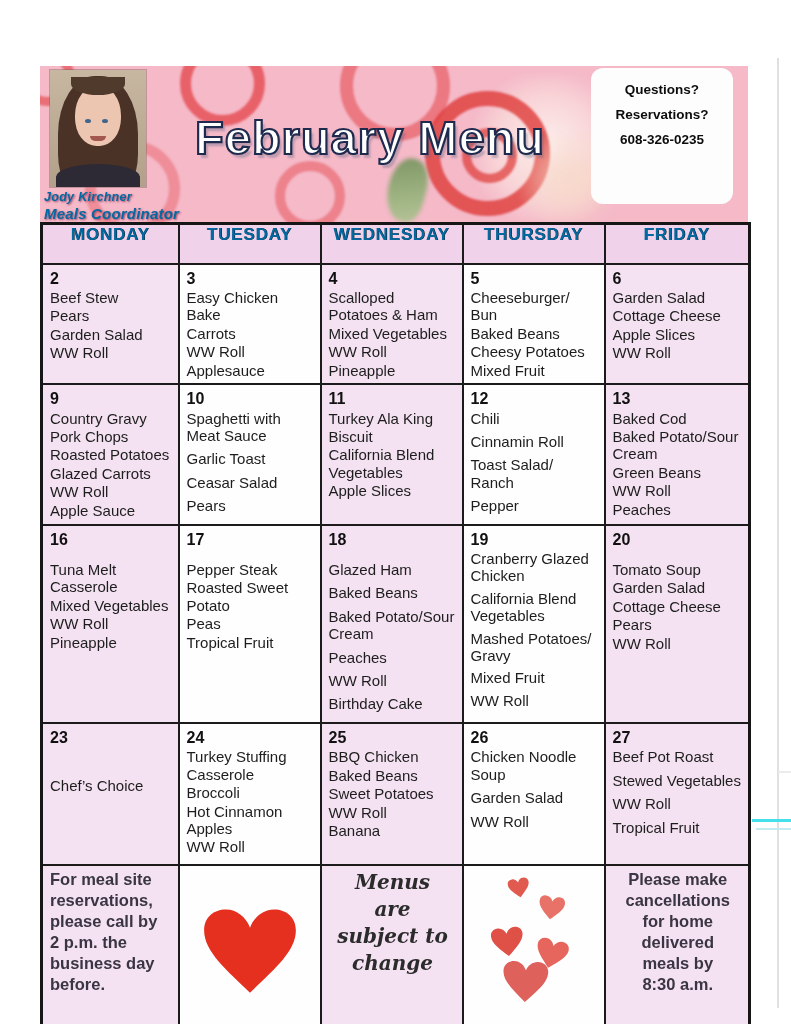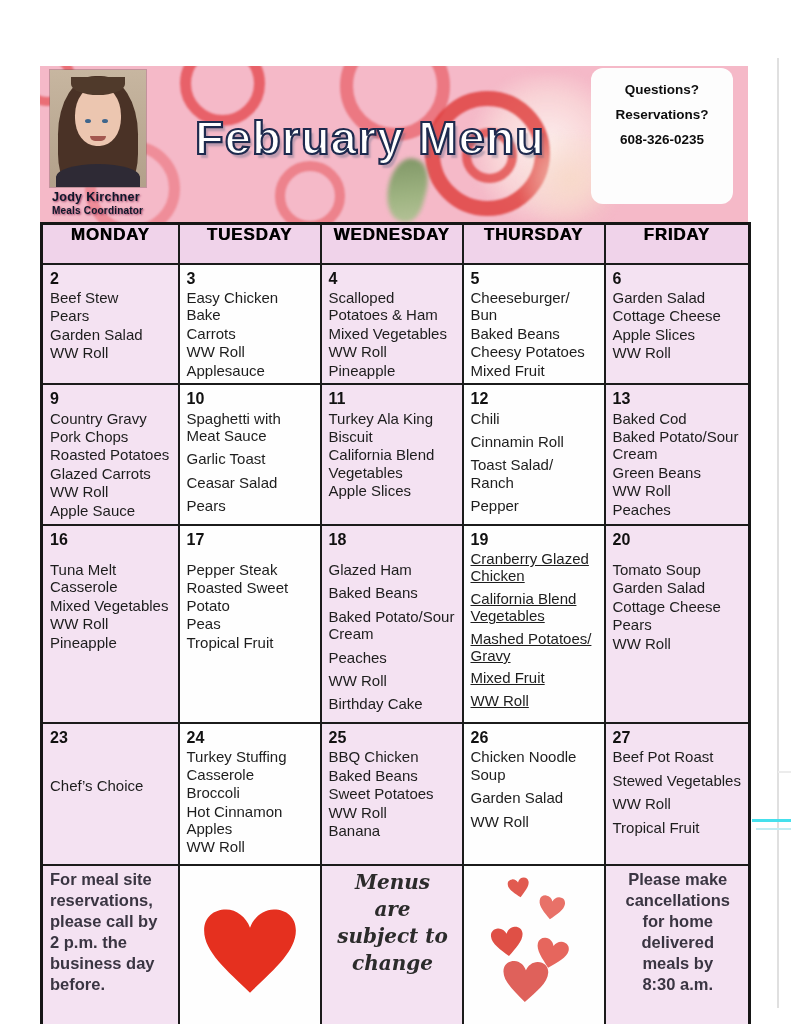--- a/index.html
+++ b/index.html
@@ -33,48 +33,48 @@
            background:linear-gradient(#c7b6a0,#b2a08a); overflow:hidden; z-index:3;
            box-shadow:0 0 0 1px rgba(120,90,90,.4); }
   .photo .hair  { position:absolute; left:8%;  top:5%;  width:84%; height:108%; background:#4a3226; border-radius:46% 46% 38% 38%; }
   .photo .face  { position:absolute; left:26%; top:13%; width:48%; height:52%; background:#ecc6b0; border-radius:50% 50% 46% 46%; }
   .photo .bangs { position:absolute; left:22%; top:6%;  width:56%; height:15%; background:#503a2b; border-radius:0 0 80% 80%/0 0 100% 100%; }
   .photo .eye   { position:absolute; top:42%; width:6px; height:4px; background:#3f668c; border-radius:50%; }
   .photo .eye.l { left:36%; } .photo .eye.r { left:54%; }
   .photo .mouth { position:absolute; left:42%; top:56%; width:16px; height:5px; background:#a3574f; border-radius:0 0 8px 8px; }
   .photo .shirt { position:absolute; left:6%; bottom:-2%; width:88%; height:22%; background:#2e2a35; border-radius:50% 50% 0 0; }
 
-  .caption { position:absolute; left:12px; top:124px; z-index:3; color:#0f172a;
-             text-shadow:1px 1px 2px rgba(150,60,95,.9); line-height:1.2; }
+  .caption { position:absolute; left:4px; top:124px; z-index:3; color:#0369a1;
+             text-shadow:1px 1px 2px rgba(150,60,95,.9); line-height:1.2;font-style:italic; }
   .caption .nm { font-size:12.5px; font-weight:bold; letter-spacing:.3px; }
-  .caption .rl { font-size:10px; font-weight:bold; letter-spacing:.2px;text-align:center; }
+  .caption .rl { font-size:15px; font-weight:bold; letter-spacing:.2px;text-align:center; }
 
   .banner-title { position:absolute; left:140px; top:44px; width:380px; text-align:center; z-index:2;
             font-weight:bold; font-size:47px; letter-spacing:1px; color:#ffffff;
             -webkit-text-stroke:2.2px #1e2a4e;
             text-shadow:3px 4px 2px rgba(90,100,130,.35); white-space:nowrap; }
 
   .contact-box { position:absolute; left:551px; top:2px; width:142px; height:136px; z-index:4;
             background:#fdfdfd; text-align:center; padding-top:9px;border-radius:12px; }
   .contact-box div { font-size:13.5px; font-weight:bold; color:#0d0d0d; line-height:25px; }
 
   
   table.cal { position:absolute; left:0; top:156px; width:708px; border-collapse:collapse;
               table-layout:fixed; border:3px solid #161616; }
   .cal th, .cal td { border:2px solid #1b1b1b; vertical-align:top; }
   .cal th { background:#f0d3ea; height:40px; font-size:17px; font-weight:bold; letter-spacing:.8px;
-            color:#000000; text-align:center; text-shadow:.5px 0 #121212; }
+            color:#0369a1; text-align:center; text-shadow:.5px 0 #121212; }
   .cal td { padding:3px 5px 3px 7px; font-size:15px; color:#1d1d1d; line-height:1.16; }
   td.pink  { background:#f4e2f2; }
   td.white { background:#fefefe; }
   .date { font-size:16px; font-weight:bold; color:#111; margin:2px 0 1px; }
   .items div { margin-bottom:1px; }
   .spacious .items div { margin-bottom:6px; }
   .small { font-size:13px; }
-  .small .items div { margin-bottom:5px;text-decoration:underline; }
+  .small .items div { margin-bottom:5px; }
   .gapdate .items { margin-top:12px; }
   .gapdate-big .items { margin-top:30px; }
   tr.w1 td { height:109px; } tr.w2 td { height:124px; } tr.w3 td { height:174px; }
   tr.w4 td { height:142px; } tr.wf td { height:180px; position:relative; }
 
   
   .note-left { padding:6px 2px 0 3px; }
   .note-left div { font-size:16.5px; font-weight:bold; color:#3a3542; line-height:1.27; }
   .note-center { text-align:center; padding-top:10px; }
   .note-center div { font-family:"DejaVu Serif", serif; font-style:italic; font-weight:bold;

